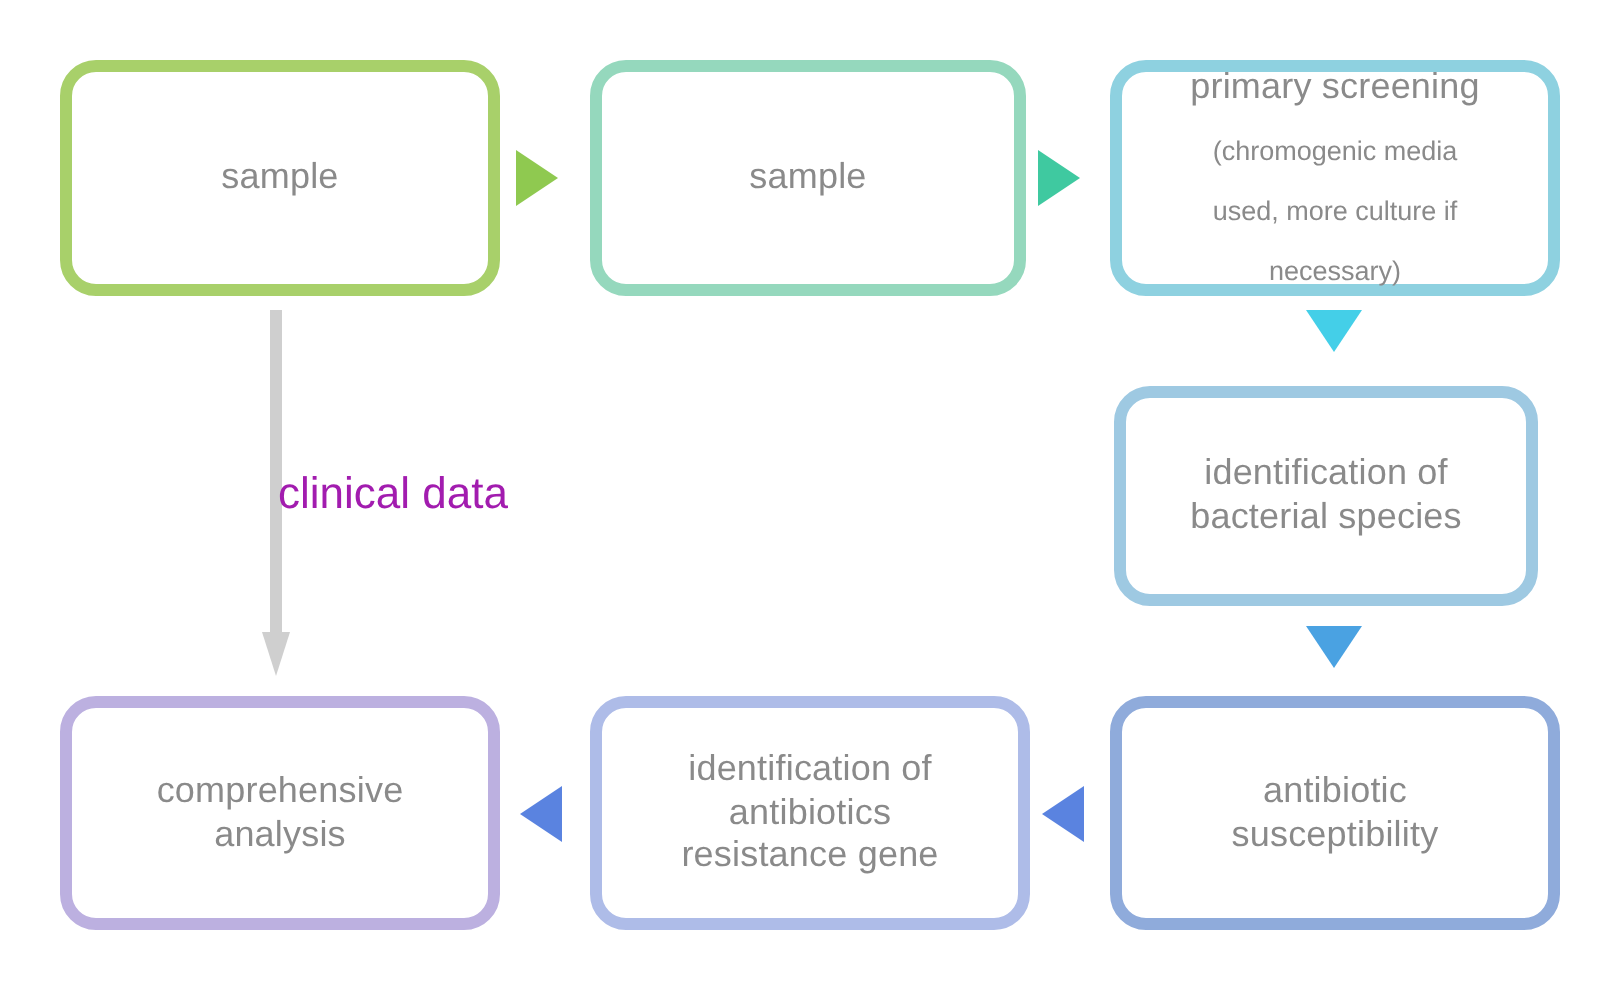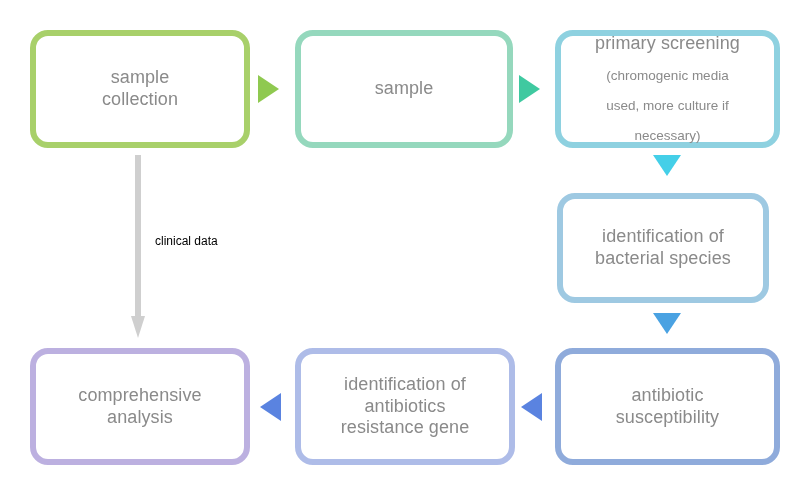--- a/index.html
+++ b/index.html
@@ -147,35 +147,34 @@
     left: 0;
     top: 161px;
     width: 0;
     height: 0;
     border-left: 7px solid transparent;
     border-right: 7px solid transparent;
     border-top: 22px solid #cfcfcf;
   }
   #clinical-data-label {
     position: absolute;
-    left: 155px;
+    left: 139px;
     top: 234px;
-    font-size: 12px;
-    color: #000000;
+    font-size: 22px;
+    color: #a21caf;
     white-space: nowrap;
   }
 </style>
 </head>
 <body>
 
 <div id="canvas">
 
   <div class="node" id="node-sample-collection">
     <span class="label-main">sample</span>
-    <span class="label-main">collection</span>
   </div>
 
   <div class="arrow arrow-right" id="arrow-collection-to-reception"></div>
 
   <div class="node" id="node-sample-reception">
     <span class="label-main">sample</span>
   </div>
 
   <div class="arrow arrow-right" id="arrow-reception-to-screening"></div>
 

